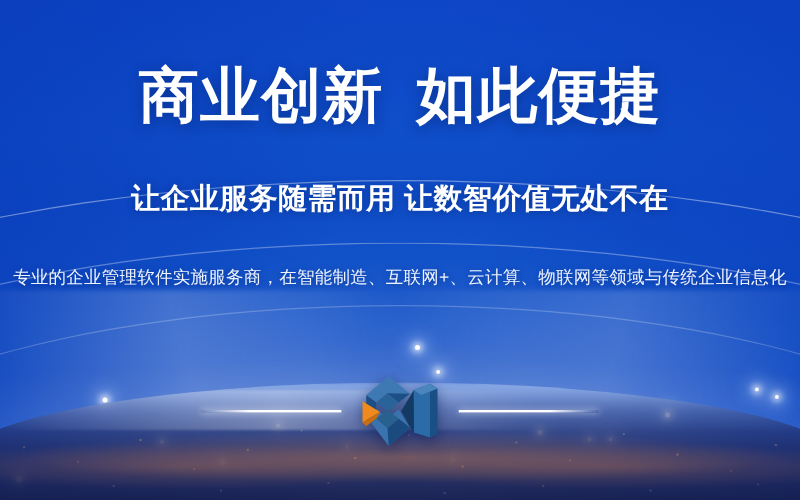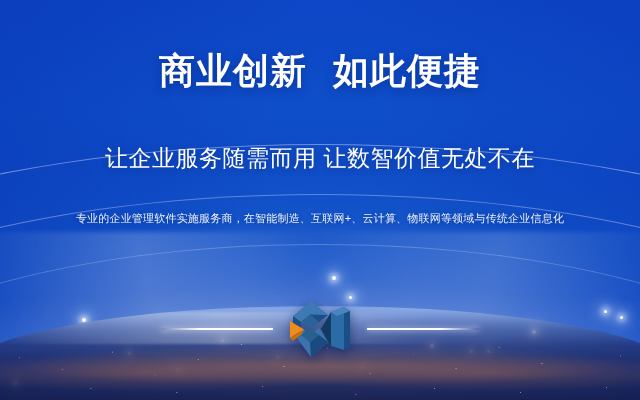--- a/index.html
+++ b/index.html
@@ -120,45 +120,45 @@
     filter:blur(1px);
   }
 
   
   .content{position:absolute;inset:0;}
 
   .headline{
     position:absolute;left:0;right:0;top:50px;
     text-align:center;
     color:#ffffff;
-    font-size:36px;
+    font-size:48px;
     line-height:1.16;
     font-weight:700;
     letter-spacing:1px;
     text-shadow:0 2px 10px rgba(4,28,96,.45);
     white-space:nowrap;
   }
   .headline .gap{display:inline-block;width:26px;}
 
   .subhead{
     position:absolute;left:0;right:0;top:143px;
     text-align:center;
     color:#ffffff;
     font-size:23px;
-    font-weight:400;
+    font-weight:700;
     letter-spacing:.5px;
     text-shadow:0 1px 7px rgba(4,28,96,.45);
     white-space:nowrap;
   }
 
   .desc{
     position:absolute;left:0;right:0;top:208px;
     text-align:center;
     color:#eef4ff;
-    font-size:11px;
+    font-size:14px;
     line-height:1.95;
     letter-spacing:.2px;
     text-shadow:0 1px 5px rgba(4,28,96,.40);
   }
   .desc div{white-space:nowrap;}
 
   
   .lockup{
     position:absolute;left:0;right:0;top:300px;
     display:flex;align-items:center;justify-content:center;gap:16px;

